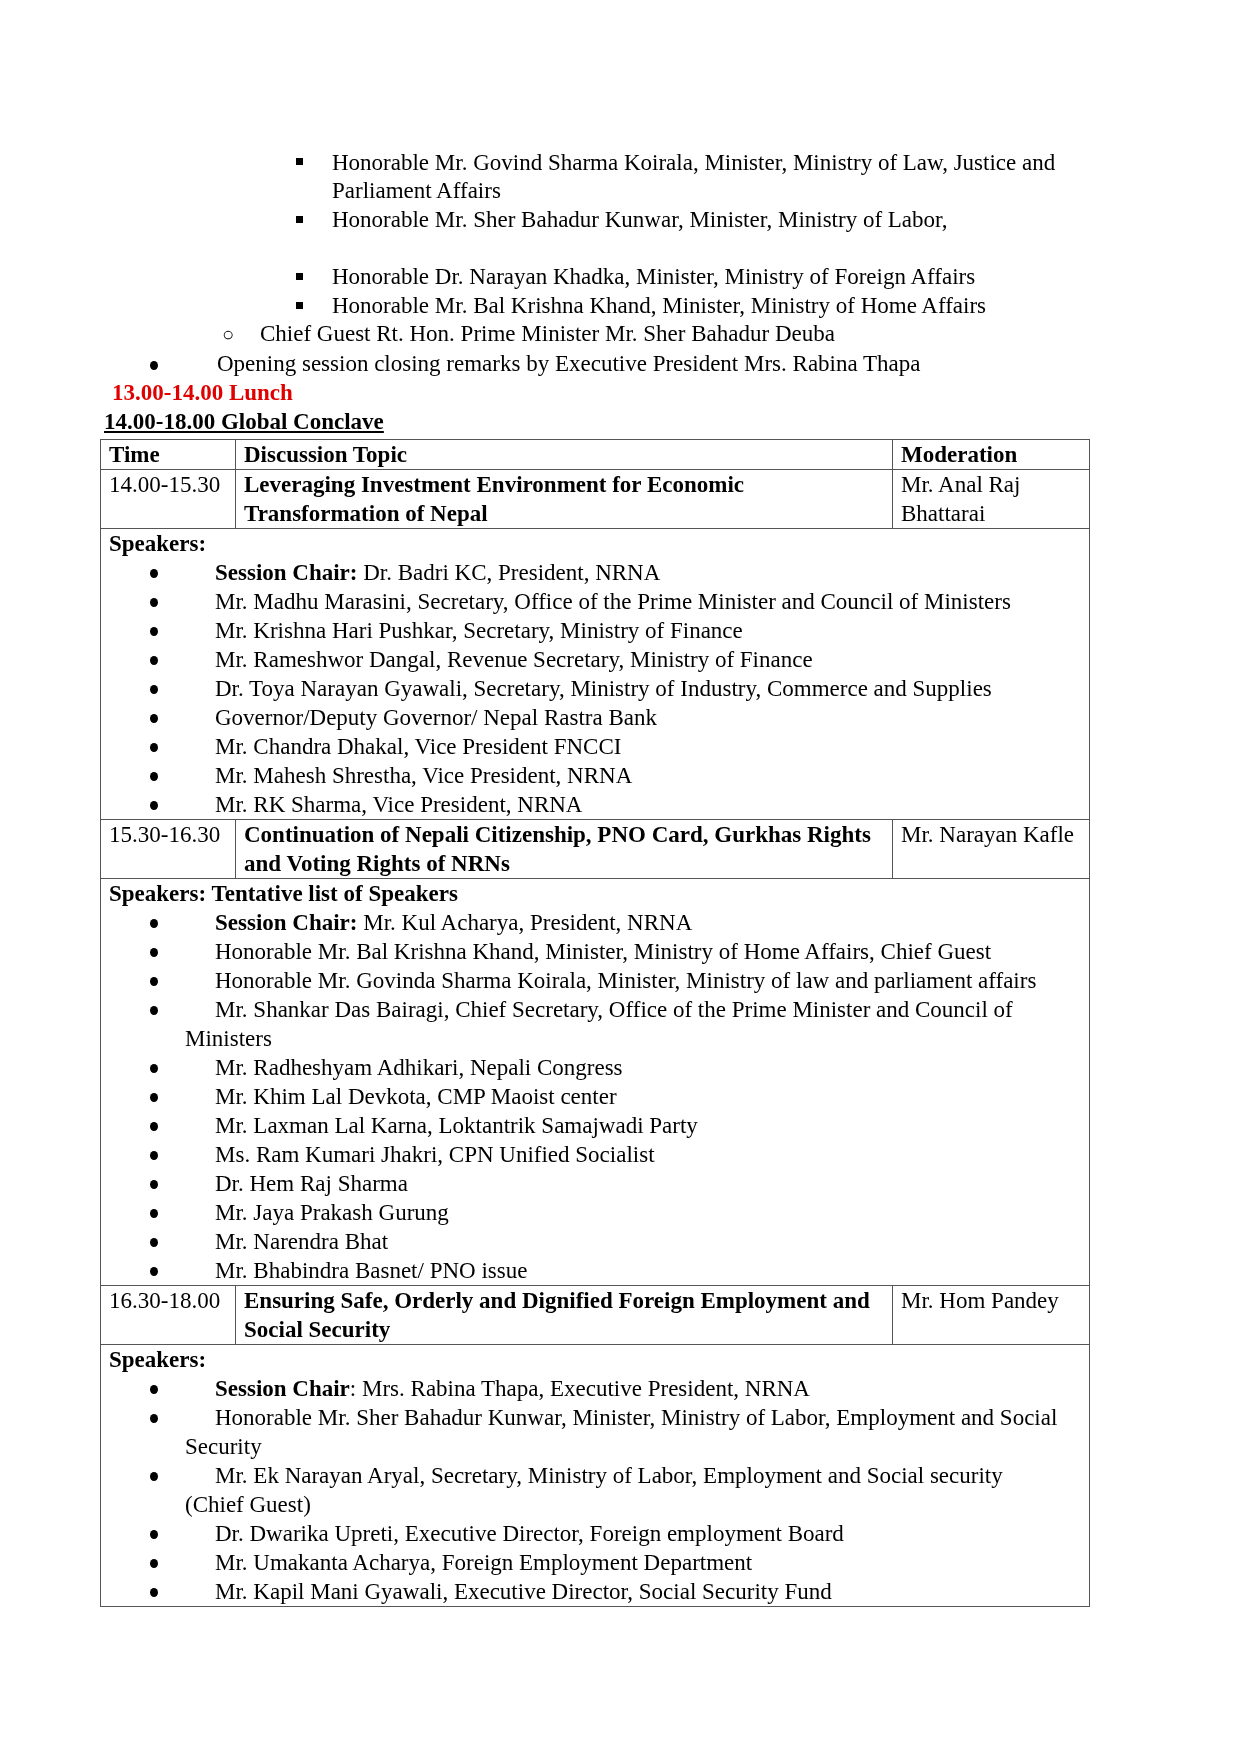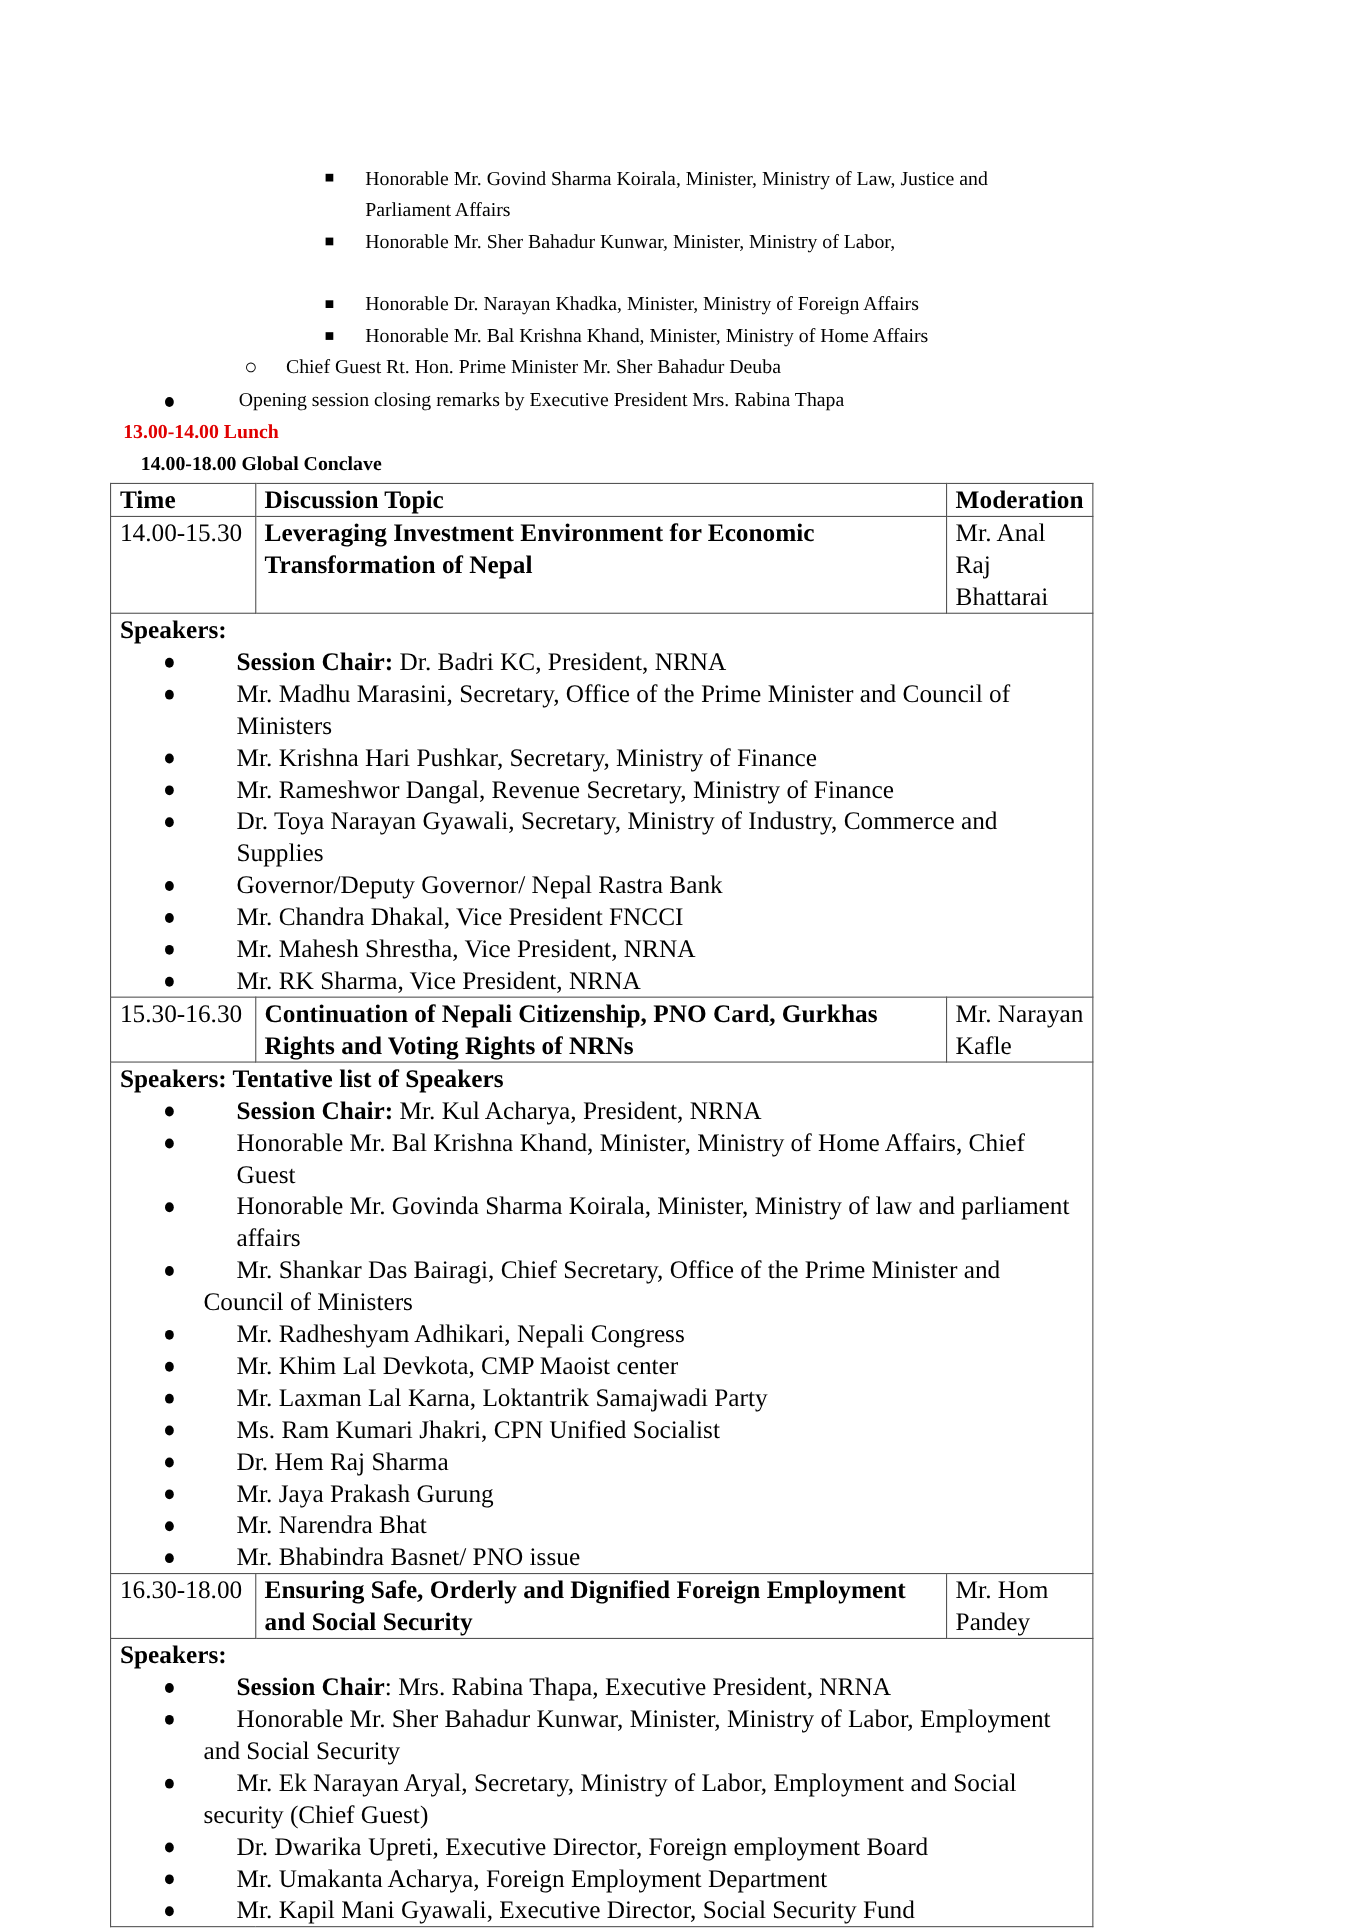--- a/index.html
+++ b/index.html
@@ -1,25 +1,25 @@
 <!DOCTYPE html>
 <html><head>
 <meta charset="utf-8">
 <style>
   html, body { margin: 0; padding: 0; background: #ffffff; }
   body { width: 1241px; height: 1755px; position: relative; overflow: hidden;
          font-family: "Liberation Serif", "DejaVu Serif", serif; color: #000; }
   .page { position: absolute; left: 0; top: 0; width: 1241px; height: 1755px; }
-  .line { position: absolute; font-size: 18px; line-height: 29px; white-space: nowrap; }
+  .line { position: absolute; font-size: 23px; line-height: 29px; white-space: nowrap; }
   .sq-bullet { position: absolute; width: 7px; height: 7px; background: #000; }
   .circ-bullet { position: absolute; font-size: 20px; line-height: 29px; }
   .dot-bullet { position: absolute; width: 8px; height: 9px; background: #000; border-radius: 50%; }
   .bold { font-weight: bold; }
   .red { color: #e00000; text-align: center; }
-  table.agenda { position: absolute; left: 100px; top: 439px; width: 894px; border-collapse: collapse; }
+  table.agenda { position: absolute; left: 100px; top: 439px; width: 990px; border-collapse: collapse; }
   table.agenda td { border: 1.5px solid #555; vertical-align: top; padding: 0 8px; font-size: 23px; line-height: 29px; }
   td.c-time { width: 118px; }
   td.c-topic { width: 640px; font-weight: bold; }
   td.c-mod { }
   td.speakers { padding: 0 10px 0 10px; }
   .sp-head { font-weight: bold; }
   ul.sp { list-style: none; margin: 0; padding: 0; }
   ul.sp li { position: relative; padding-left: 106px; }
   ul.sp li.wrap { padding-left: 76px; text-indent: 30px; }
   ul.sp li::before { content: ""; position: absolute; left: 41px; top: 11px; width: 8px; height: 9px; border-radius: 50%; background: #000; }
@@ -42,21 +42,21 @@
   <span class="sq-bullet" style="left:296px;top:302px;"></span>
   <div class="line" style="left:332px;top:291px;">Honorable Mr. Bal Krishna Khand, Minister, Ministry of Home Affairs</div>
 
   <span class="circ-bullet" style="left:222px;top:320px;">○</span>
   <div class="line" style="left:260px;top:319px;">Chief Guest Rt. Hon. Prime Minister Mr. Sher Bahadur Deuba</div>
 
   <span class="dot-bullet" style="left:150px;top:361px;"></span>
   <div class="line" style="left:217px;top:349px;">Opening session closing remarks by Executive President Mrs. Rabina Thapa</div>
 
   <div class="line bold red" style="left:112px;top:378px;">13.00-14.00 Lunch</div>
-  <div class="line bold" style="left:128px;top:407px;">14.00-18.00 Global Conclave</div>
+  <div class="line bold" style="left:104px;top:407px;text-decoration:underline;">14.00-18.00 Global Conclave</div>
 
   <table class="agenda">
     <tbody>
         <tr>
       <td class="c-time bold">Time</td>
       <td class="c-topic">Discussion Topic</td>
       <td class="c-mod bold">Moderation</td>
     </tr>
 
     <tr>

